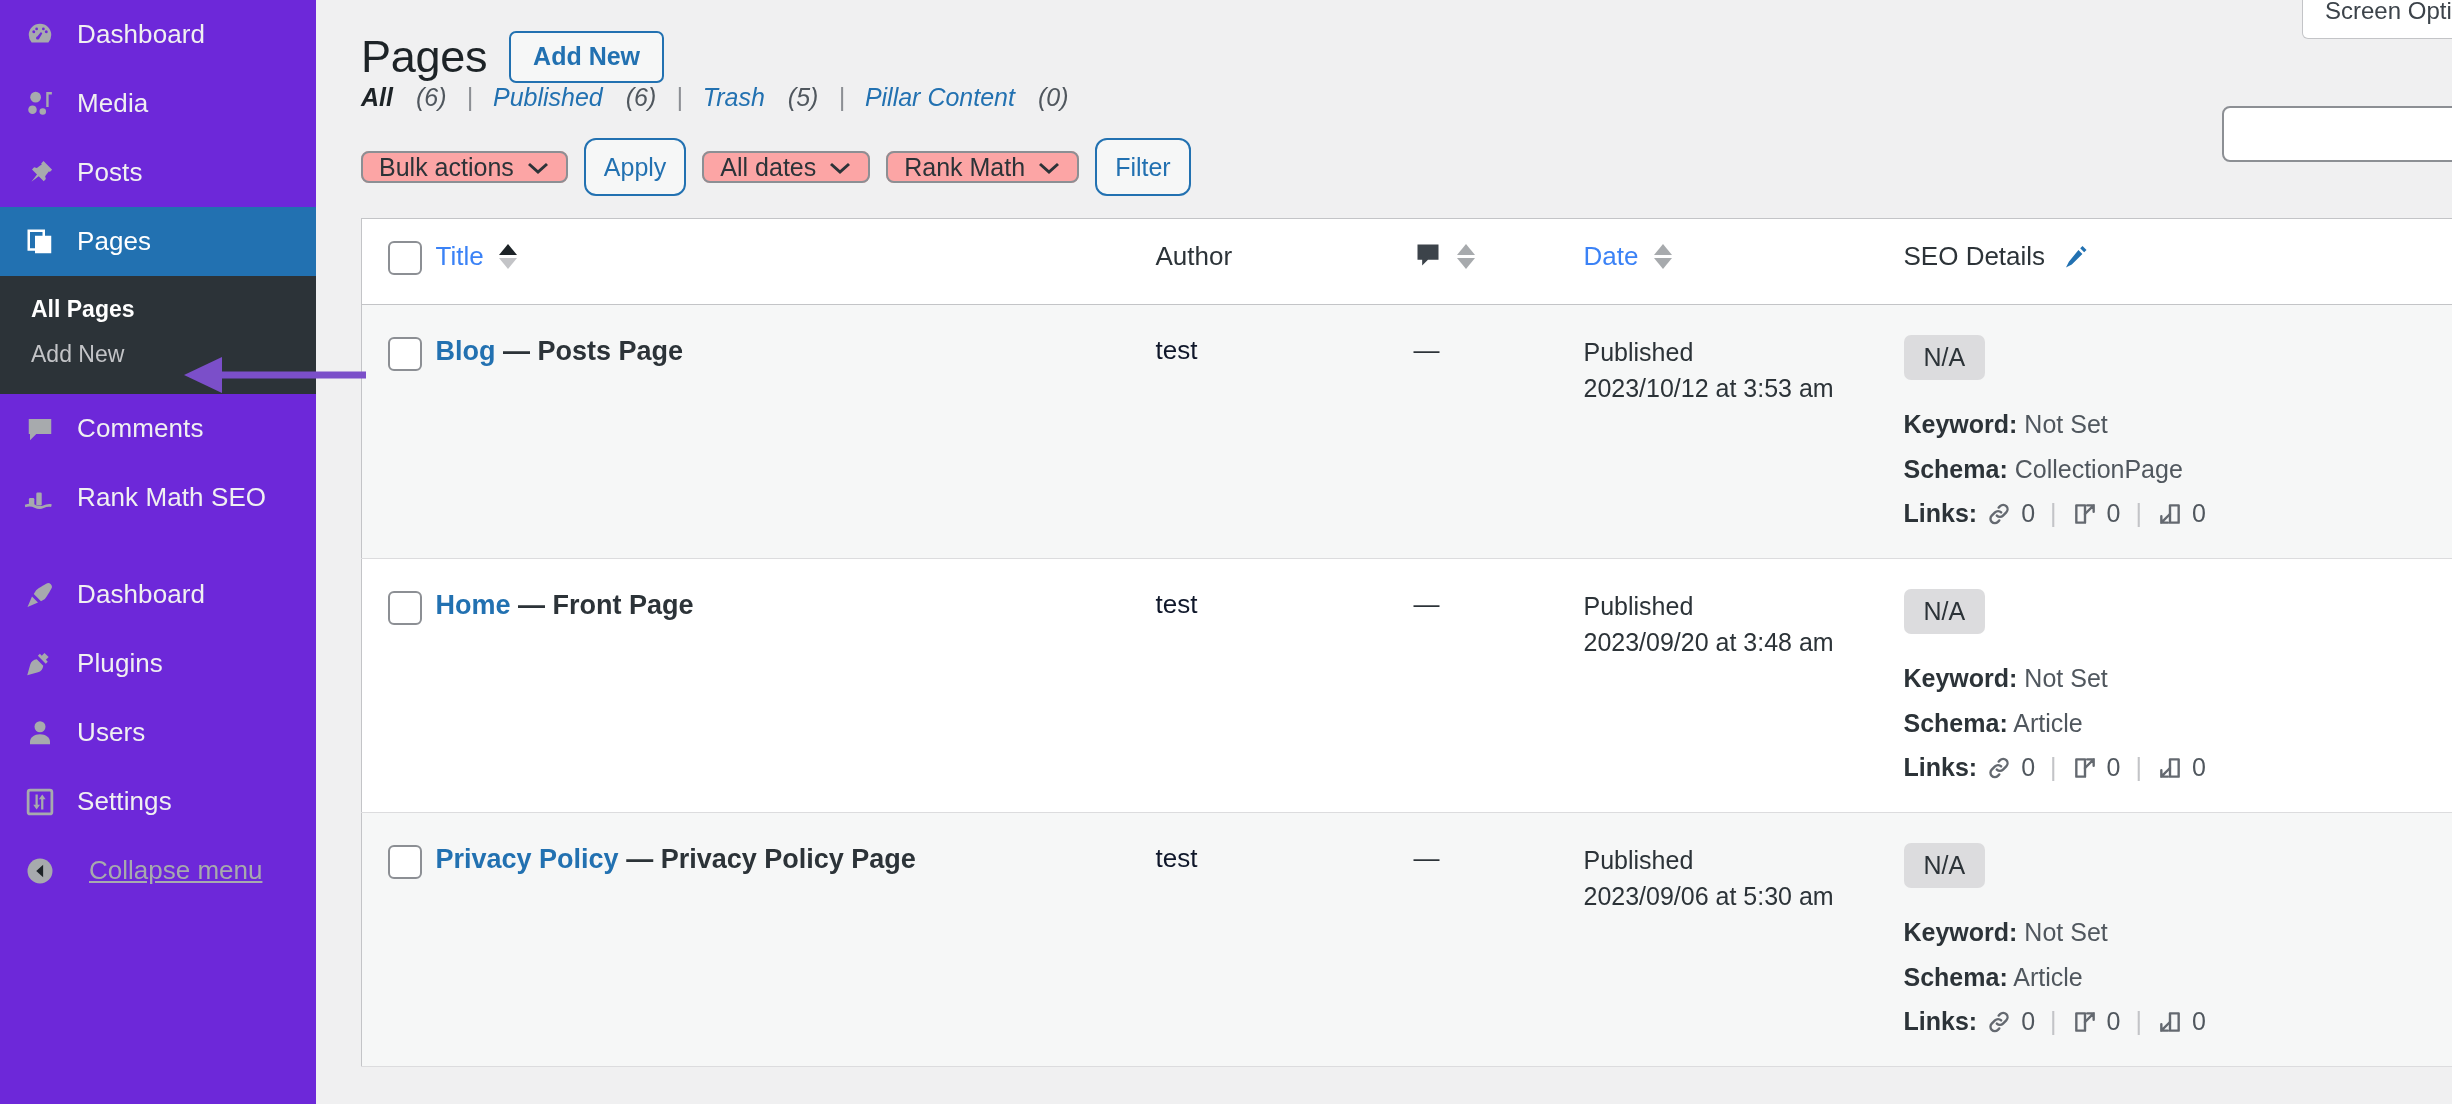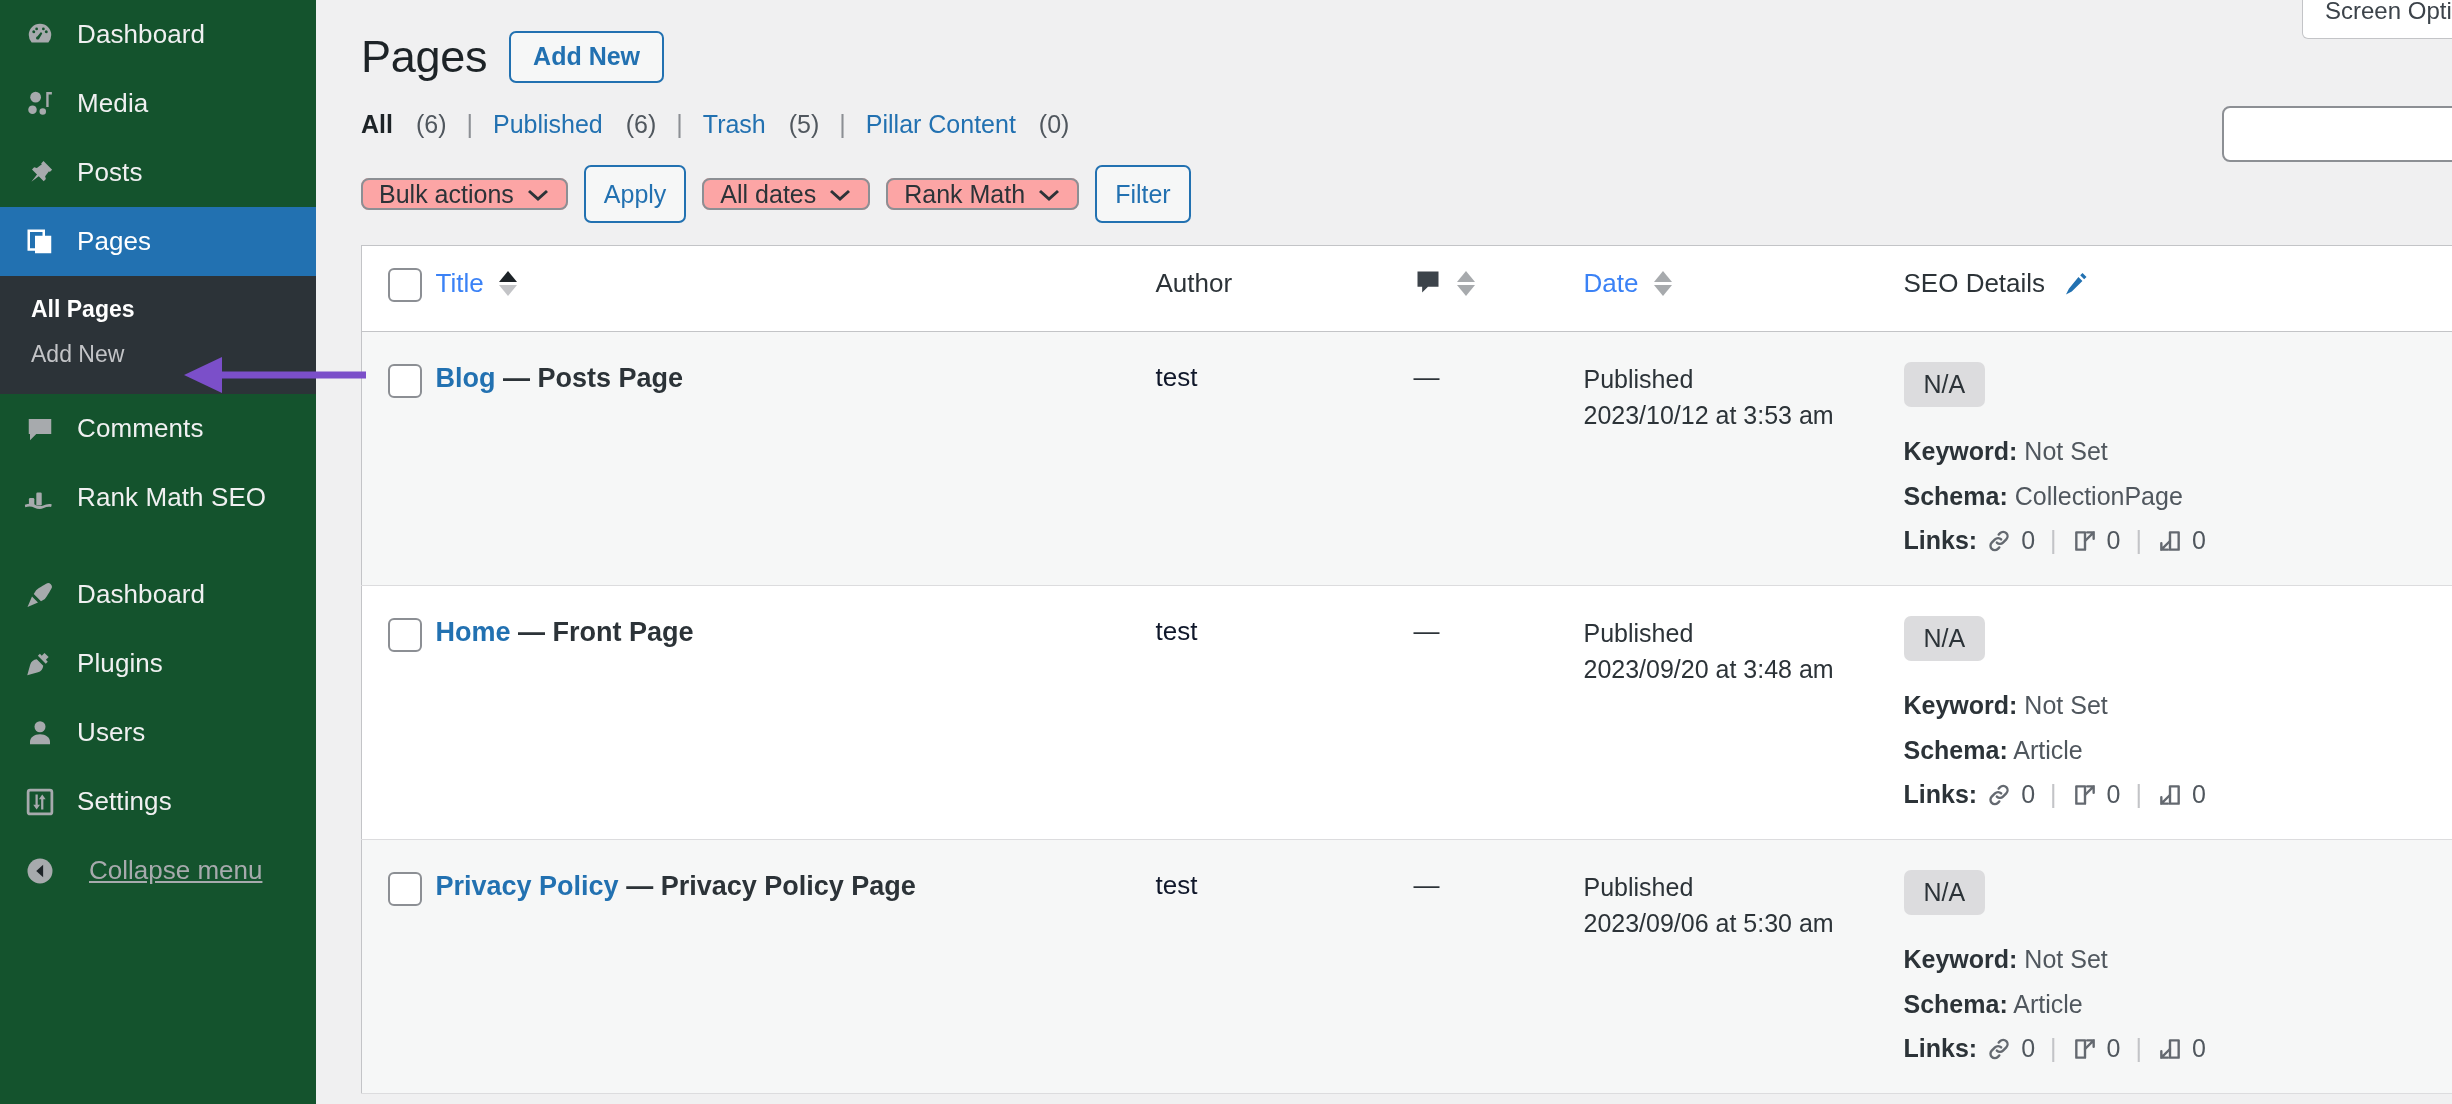--- a/index.html
+++ b/index.html
@@ -7,21 +7,21 @@
     width: 2452px; height: 1104px;
     font-family: "Liberation Sans", sans-serif;
     background: #f0f0f1;
     overflow: hidden;
   }
   .screen { position: relative; width: 2452px; height: 1104px; display: flex; }
 
   
   .sidebar {
     width: 316px; flex: 0 0 316px; height: 1104px;
-    background: #14532d; color: #f0f0f1;
+    background: #6d28d9; color: #f0f0f1;
     position: relative; z-index: 5;
   }
   .menu-item {
     display: flex; align-items: center;
     height: 69px; padding-left: 17px;
     font-size: 26px; color: #f0f0f1;
     position: relative; cursor: pointer;
   }
   .menu-item .mi-ico {
     width: 46px; flex: 0 0 46px;
@@ -88,22 +88,22 @@
     margin-top: 16px;
   }
   .page-title { font-size: 45px; font-weight: 400; color: #1d2327; letter-spacing: -.3px; }
   .add-new-btn {
     border: 2px solid #2271b1; color: #2271b1; background: #f6f7f7;
     border-radius: 7px; font-size: 25px; font-weight: 600;
     padding: 10px 22px; cursor: pointer; line-height: 1.1;
   }
 
   .subsubsub {
-    margin-top: 27px; font-size: 25px; color: #50575e;
-    display: flex; align-items: center; gap: 8px;
+    font-size: 25px; color: #50575e;
+    display: flex; align-items: center; gap: 8px; font-style: italic;
   }
   .subsubsub a { color: #2271b1; text-decoration: none; cursor: pointer; }
   .subsubsub .cur { color: #1d2327; font-weight: 700; }
   .subsubsub .cnt { color: #50575e; }
   .subsubsub .sep { color: #8c8f94; margin: 0 12px; }
 
   .tablenav {
     margin-top: 26px; display: flex; align-items: center; gap: 16px;
   }
   .wp-select {
@@ -117,21 +117,21 @@
   .select-wrap { position: relative; display: inline-block; }
   .select-wrap .chev {
     position: absolute; right: 18px; top: 50%; margin-top: -6px;
     pointer-events: none; color: #2c3338;
   }
   .sel-bulk { width: 258px; }
   .sel-dates { width: 188px; }
   .sel-rank { width: 250px; }
   .wp-btn-secondary {
     border: 2px solid #2271b1; color: #2271b1; background: #f6f7f7;
-    border-radius: 7px; font-size: 25px; height: 58px; padding: 0 18px;
+    border-radius: 12px; font-size: 25px; height: 58px; padding: 0 18px;
     cursor: pointer; font-family: "Liberation Sans", sans-serif;
   }
 
   
   .wp-table {
     margin-top: 22px; width: 2200px; background: #fff;
     border: 1px solid #c3c4c7; border-radius: 2px;
     border-collapse: collapse; table-layout: fixed;
   }
   .wp-table th, .wp-table td {

